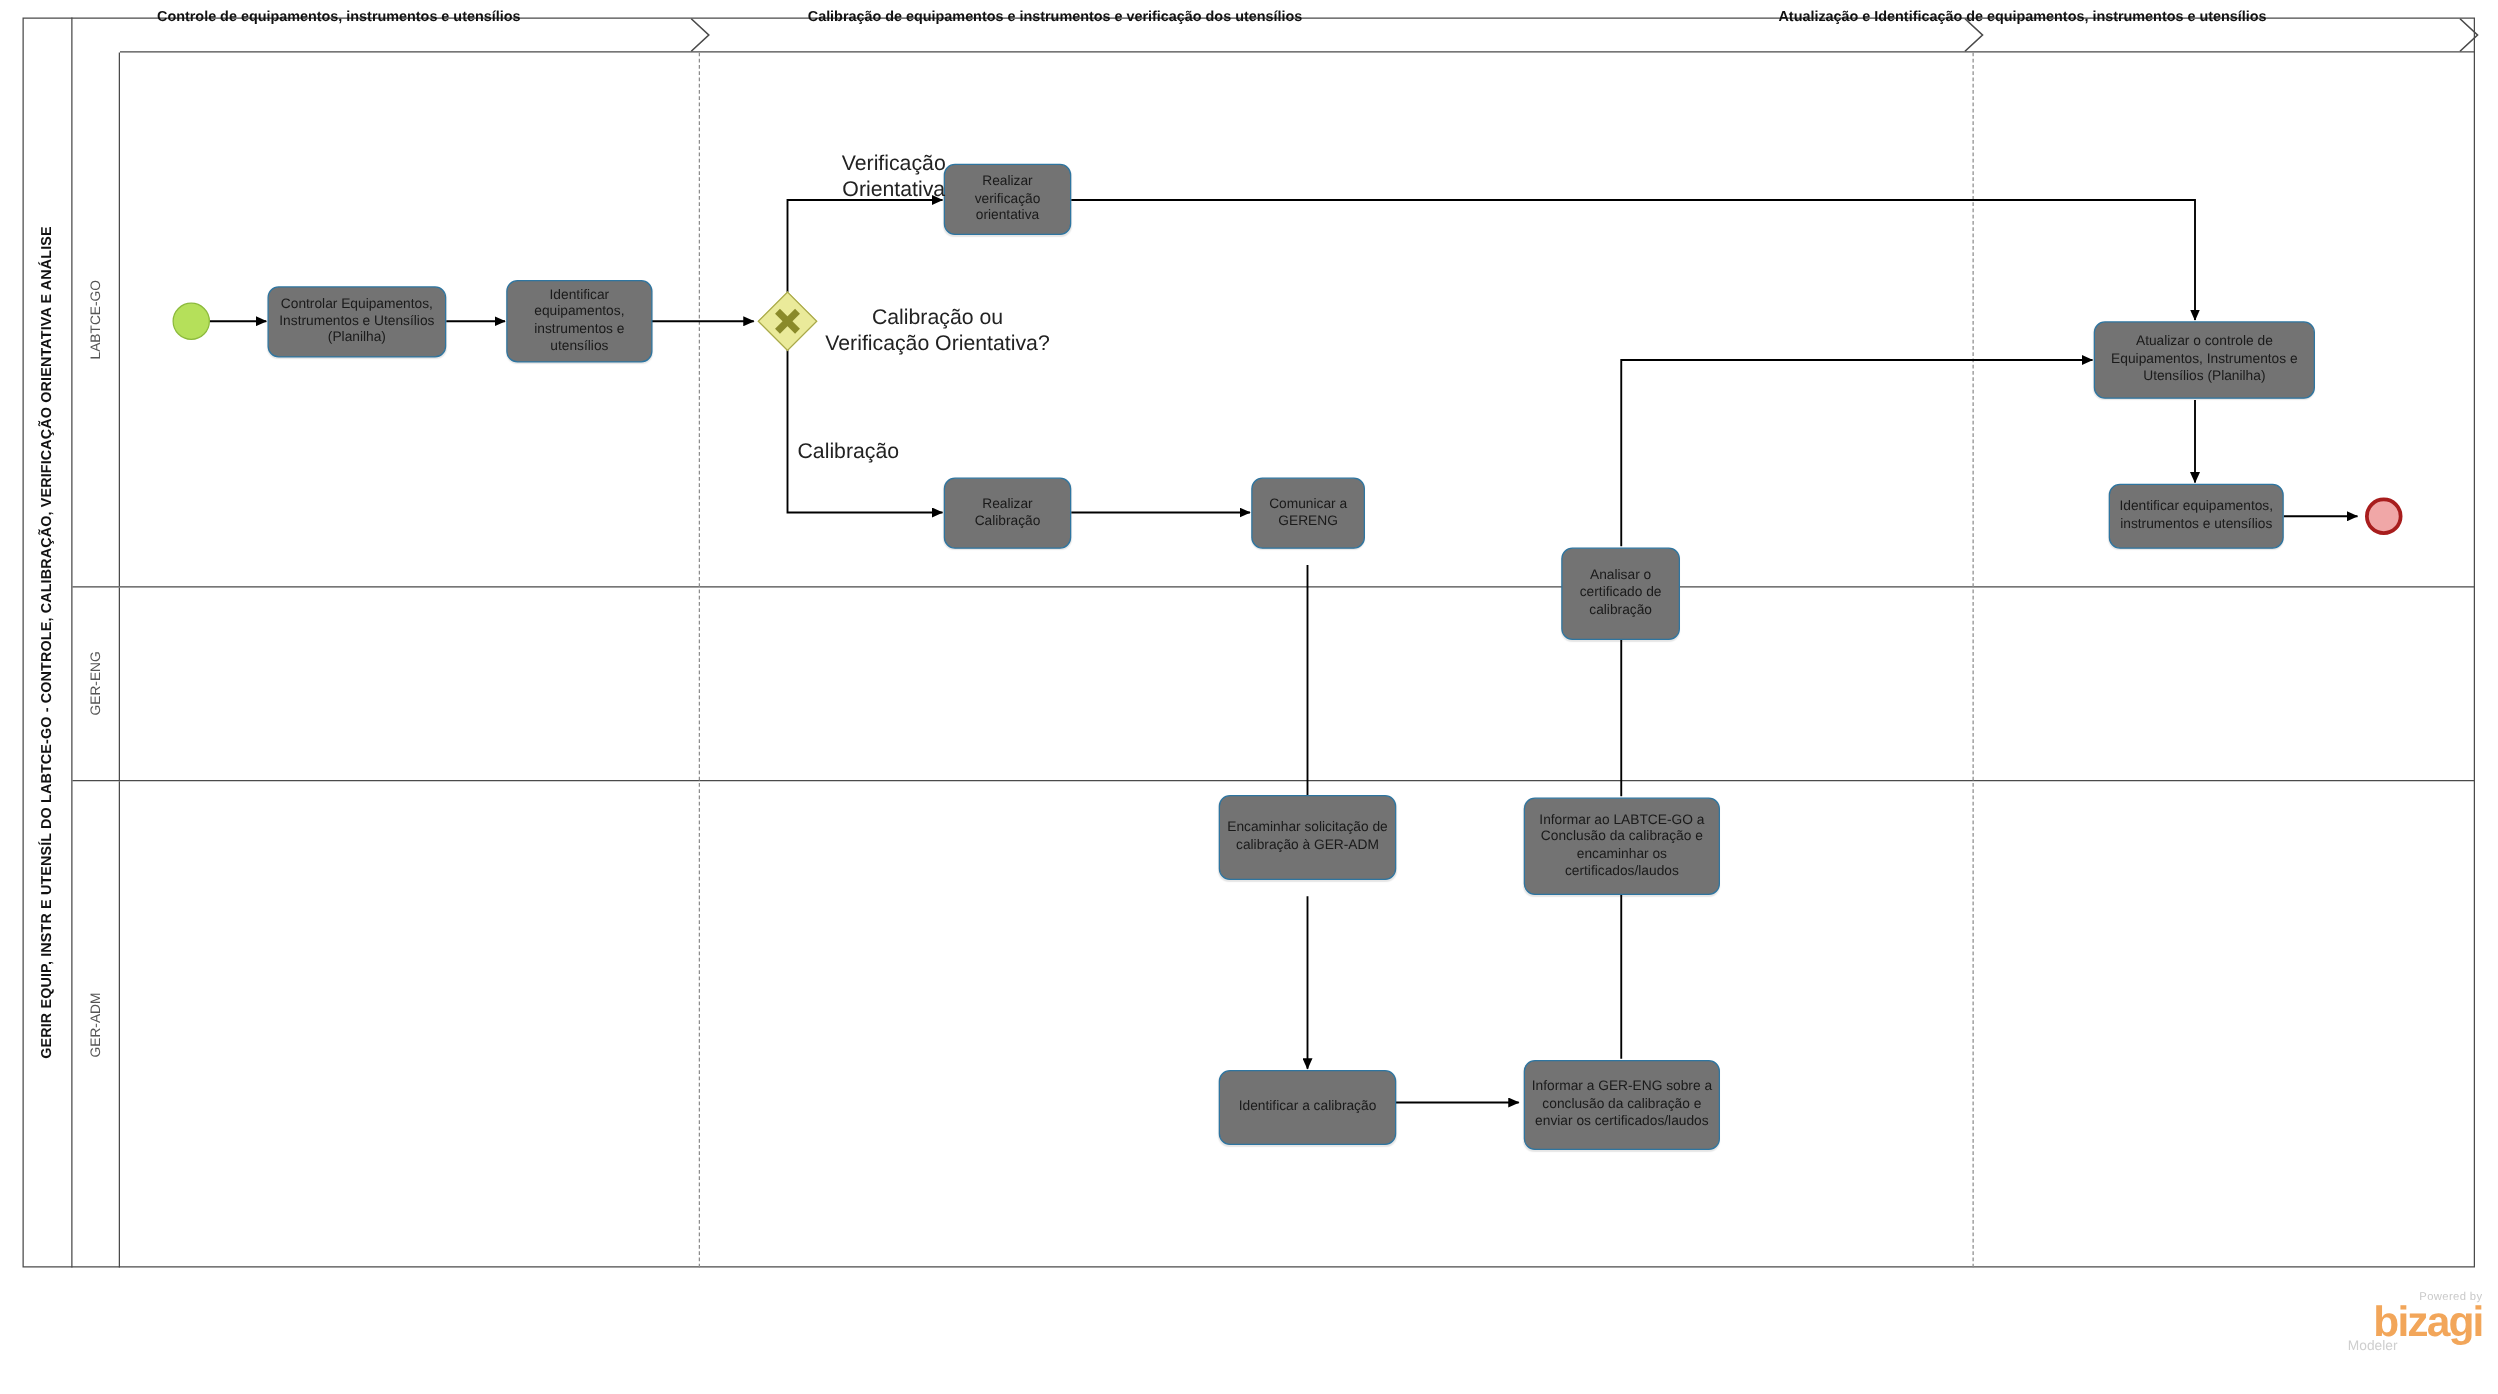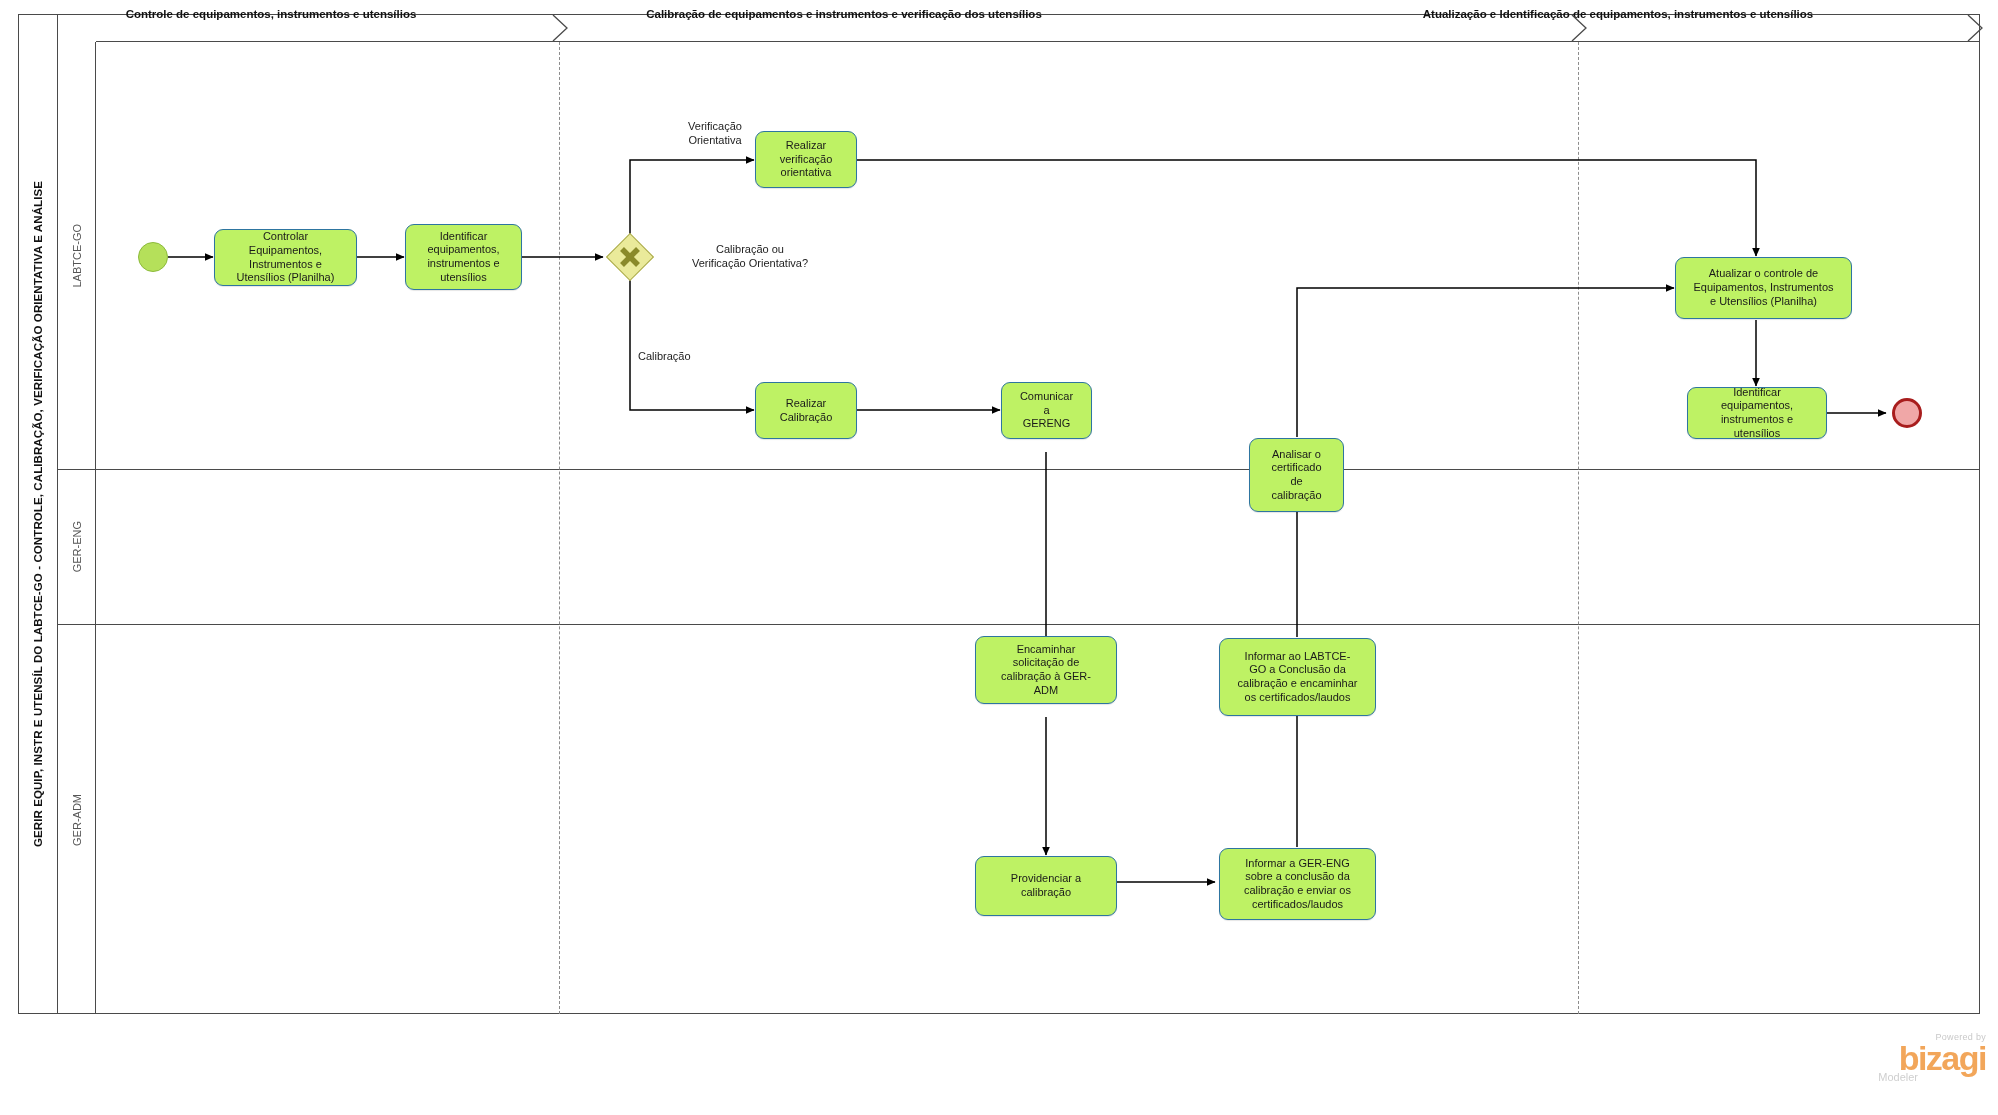--- a/index.html
+++ b/index.html
@@ -115,31 +115,31 @@
     top: 14px;
     width: 20px;
     height: 28px;
     pointer-events: none;
   }
 
   
   .task {
     position: absolute;
     box-sizing: border-box;
-    background: #bef264;
+    background: #737373;
     border: 1.6px solid #2e75a0;
     border-radius: 9px;
     display: flex;
     align-items: center;
     justify-content: center;
     text-align: center;
     font-size: 11px;
     line-height: 1.25;
     color: #1a1a1a;
-    padding: 3px 17px;
+    padding: 3px 4px;
     box-shadow: 0 1px 1px rgba(0,0,0,0.10);
   }
 
   .event {
     position: absolute;
     border-radius: 50%;
     box-sizing: border-box;
   }
   .event-start {
     width: 30px; height: 30px;
@@ -163,21 +163,21 @@
   }
   .gateway-x {
     position: absolute;
     width: 34px;
     height: 34px;
     pointer-events: none;
   }
 
   .flow-label {
     position: absolute;
-    font-size: 11px;
+    font-size: 17px;
     color: #222;
     line-height: 1.25;
     text-align: center;
     white-space: pre-line;
   }
 
   
   #connectors {
     position: absolute;
     left: 0; top: 0;
@@ -326,21 +326,21 @@
   <div class="task" style="left:1675px; top:257px; width:177px; height:62px;">Atualizar o controle de Equipamentos, Instrumentos e Utensílios (Planilha)</div>
 
   <div class="task" style="left:1687px; top:387px; width:140px; height:52px;">Identificar equipamentos, instrumentos e utensílios</div>
 
   <div class="task" style="left:1249px; top:438px; width:95px; height:74px;">Analisar o certificado de calibração</div>
 
   <div class="task" style="left:975px; top:636px; width:142px; height:68px;">Encaminhar solicitação de calibração à GER-ADM</div>
 
   <div class="task" style="left:1219px; top:638px; width:157px; height:78px;">Informar ao LABTCE-GO a Conclusão da calibração e encaminhar os certificados/laudos</div>
 
-  <div class="task" style="left:975px; top:856px; width:142px; height:60px;">Providenciar a calibração</div>
+  <div class="task" style="left:975px; top:856px; width:142px; height:60px;">Identificar a calibração</div>
 
   <div class="task" style="left:1219px; top:848px; width:157px; height:72px;">Informar a GER-ENG sobre a conclusão da calibração e enviar os certificados/laudos</div>
 
   <div class="flow-label" style="left:660px; top:120px; width:110px;">Verificação
 Orientativa</div>
 
   <div class="flow-label" style="left:638px; top:350px; width:110px; text-align:left;">Calibração</div>
 
   <div class="flow-label" style="left:660px; top:243px; width:180px;">Calibração ou
 Verificação Orientativa?</div>

